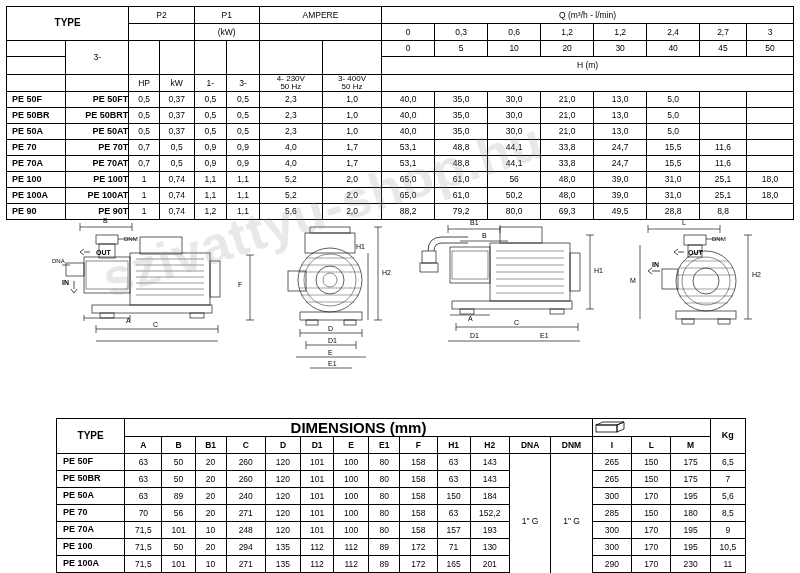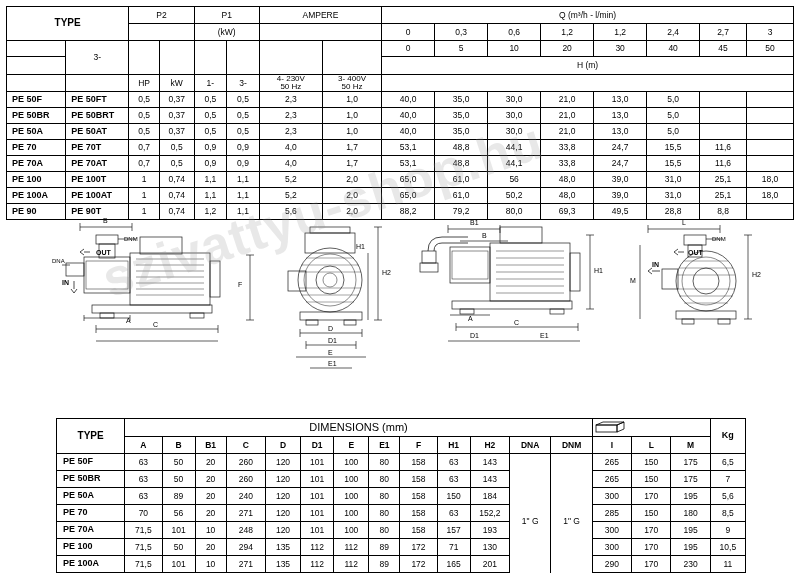--- a/index.html
+++ b/index.html
@@ -104,21 +104,21 @@
     height: 15px;
     background: transparent;
   }
   .t1 {
     left: 6px;
     top: 6px;
     width: 788px;
   }
   .t1 .hdr-type { font-size: 10px; font-weight: bold; }
   .t1 .rowlabel { font-weight: bold; text-align: left; padding-left: 5px; font-size: 9px;}
-  .t1 .rowlabel2 { font-weight: bold; text-align: left; padding-left: 5px; font-size: 9px;}
+  .t1 .rowlabel2 { font-weight: bold; text-align: right; padding-left: 5px; font-size: 9px;}
 
   .t2 {
     left: 56px;
     top: 418px;
     width: 690px;
     font-size: 8.5px;
   }
   .t2 th, .t2 td { height: 16px; }
   .t2 .rowlabel { font-weight: bold; text-align: left; padding-left: 6px; font-size: 9px; }
 
@@ -563,21 +563,21 @@
       <col style="width:40px">
         <col style="width:40px">
       <col style="width:38px">
         <col style="width:38px">
         <col style="width:38px">
       <col style="width:34px">
     </colgroup>
     <tbody>
       <tr>
         <td rowspan="2" style="height:34px;font-size:10px;font-weight:bold">TYPE</td>
-        <td colspan="13" style="height:17px;font-weight:normal;font-size:11px">DIMENSIONS (mm)</td>
+        <td colspan="13" style="height:17px;font-weight:bold;font-size:15px">DIMENSIONS (mm)</td>
         <td colspan="3" rowspan="1" style="height:17px">
           <svg width="34" height="13" viewBox="0 0 34 13" style="vertical-align:middle">
             <g stroke="#000" fill="none" stroke-width="0.8">
               <path d="M3 4 l7 -3 l21 0 l-7 3 z"></path>
               <rect x="3" y="4" width="21" height="7"></rect>
               <path d="M24 4 l7 -3 l0 7 l-7 3 z"></path>
             </g>
           </svg>
         </td>
         <td rowspan="2" style="font-weight:bold;font-size:9px">Kg</td>

